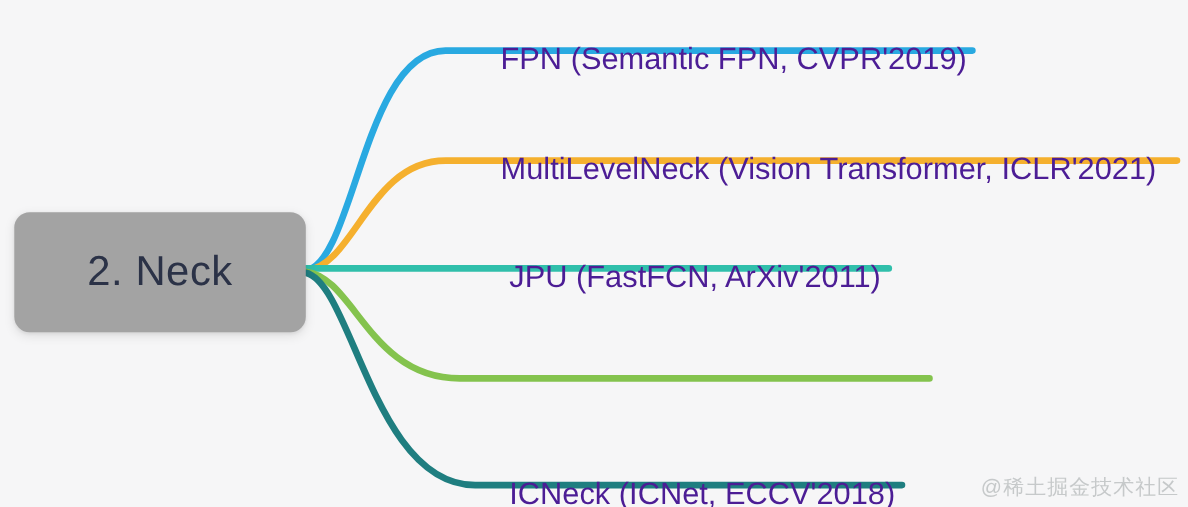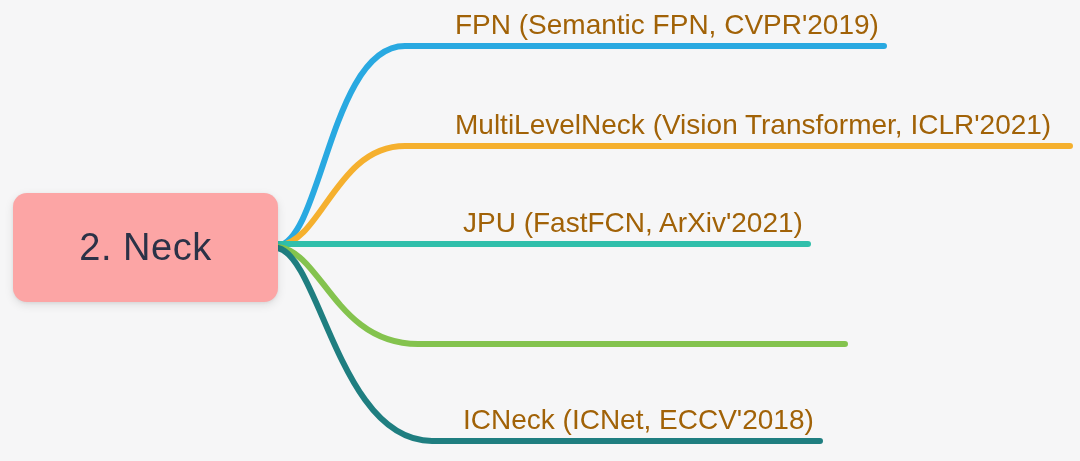--- a/index.html
+++ b/index.html
@@ -29,40 +29,41 @@
     fill: none;
     stroke-width: 6;
     stroke-linecap: round;
   }
   .root-node {
     position: absolute;
     left: 13px;
     top: 193px;
     width: 265px;
     height: 109px;
-    background: #fca5a5;
+    background: #a3a3a3;
     border-radius: 14px;
     box-shadow: 0 3px 10px rgba(0,0,0,0.10), 0 1px 3px rgba(0,0,0,0.06);
     display: flex;
     align-items: center;
     justify-content: center;
     cursor: pointer;
   }
   .root-label {
     font-size: 38px;
     color: #2b3247;
     letter-spacing: 0.5px;
   }
   .branch-label {
     position: absolute;
     font-size: 28px;
-    color: #a16207;
+    color: #4c1d95;
     white-space: nowrap;
     line-height: 34px;
     cursor: pointer;
+    margin-top: 29px;
   }
   .branch-label.b0 { left: 455px; top: 8px; }
   .branch-label.b1 { left: 455px; top: 108px; text-align: right; }
   .branch-label.b2 { left: 463px; top: 206px; }
   .branch-label.b3 { left: 458px; top: 306px; }
   .branch-label.b4 { left: 463px; top: 403px; }
   .watermark {
     position: absolute;
     right: 8px;
     bottom: 5px;
@@ -83,17 +84,18 @@
     <path d="M 278 247 C 322 252 336 344 418 344 L 845 344" stroke="#84c34e"></path>
     <path d="M 278 248 C 320 258 340 441 432 441 L 820 441" stroke="#1f7e80"></path>
   </svg>
 
   <div class="root-node">
     <span class="root-label">2. Neck</span>
   </div>
 
   <div class="branch-label b0">FPN (Semantic FPN, CVPR'2019)</div>
   <div class="branch-label b1">MultiLevelNeck (Vision Transformer, ICLR'2021)</div>
-  <div class="branch-label b2">JPU (FastFCN, ArXiv'2021)</div>
+  <div class="branch-label b2">JPU (FastFCN, ArXiv'2011)</div>
   <div class="branch-label b4">ICNeck (ICNet, ECCV'2018)</div>
 
+  <div class="watermark">@稀土掘金技术社区</div>
 
 </div>
 
 </body></html>

